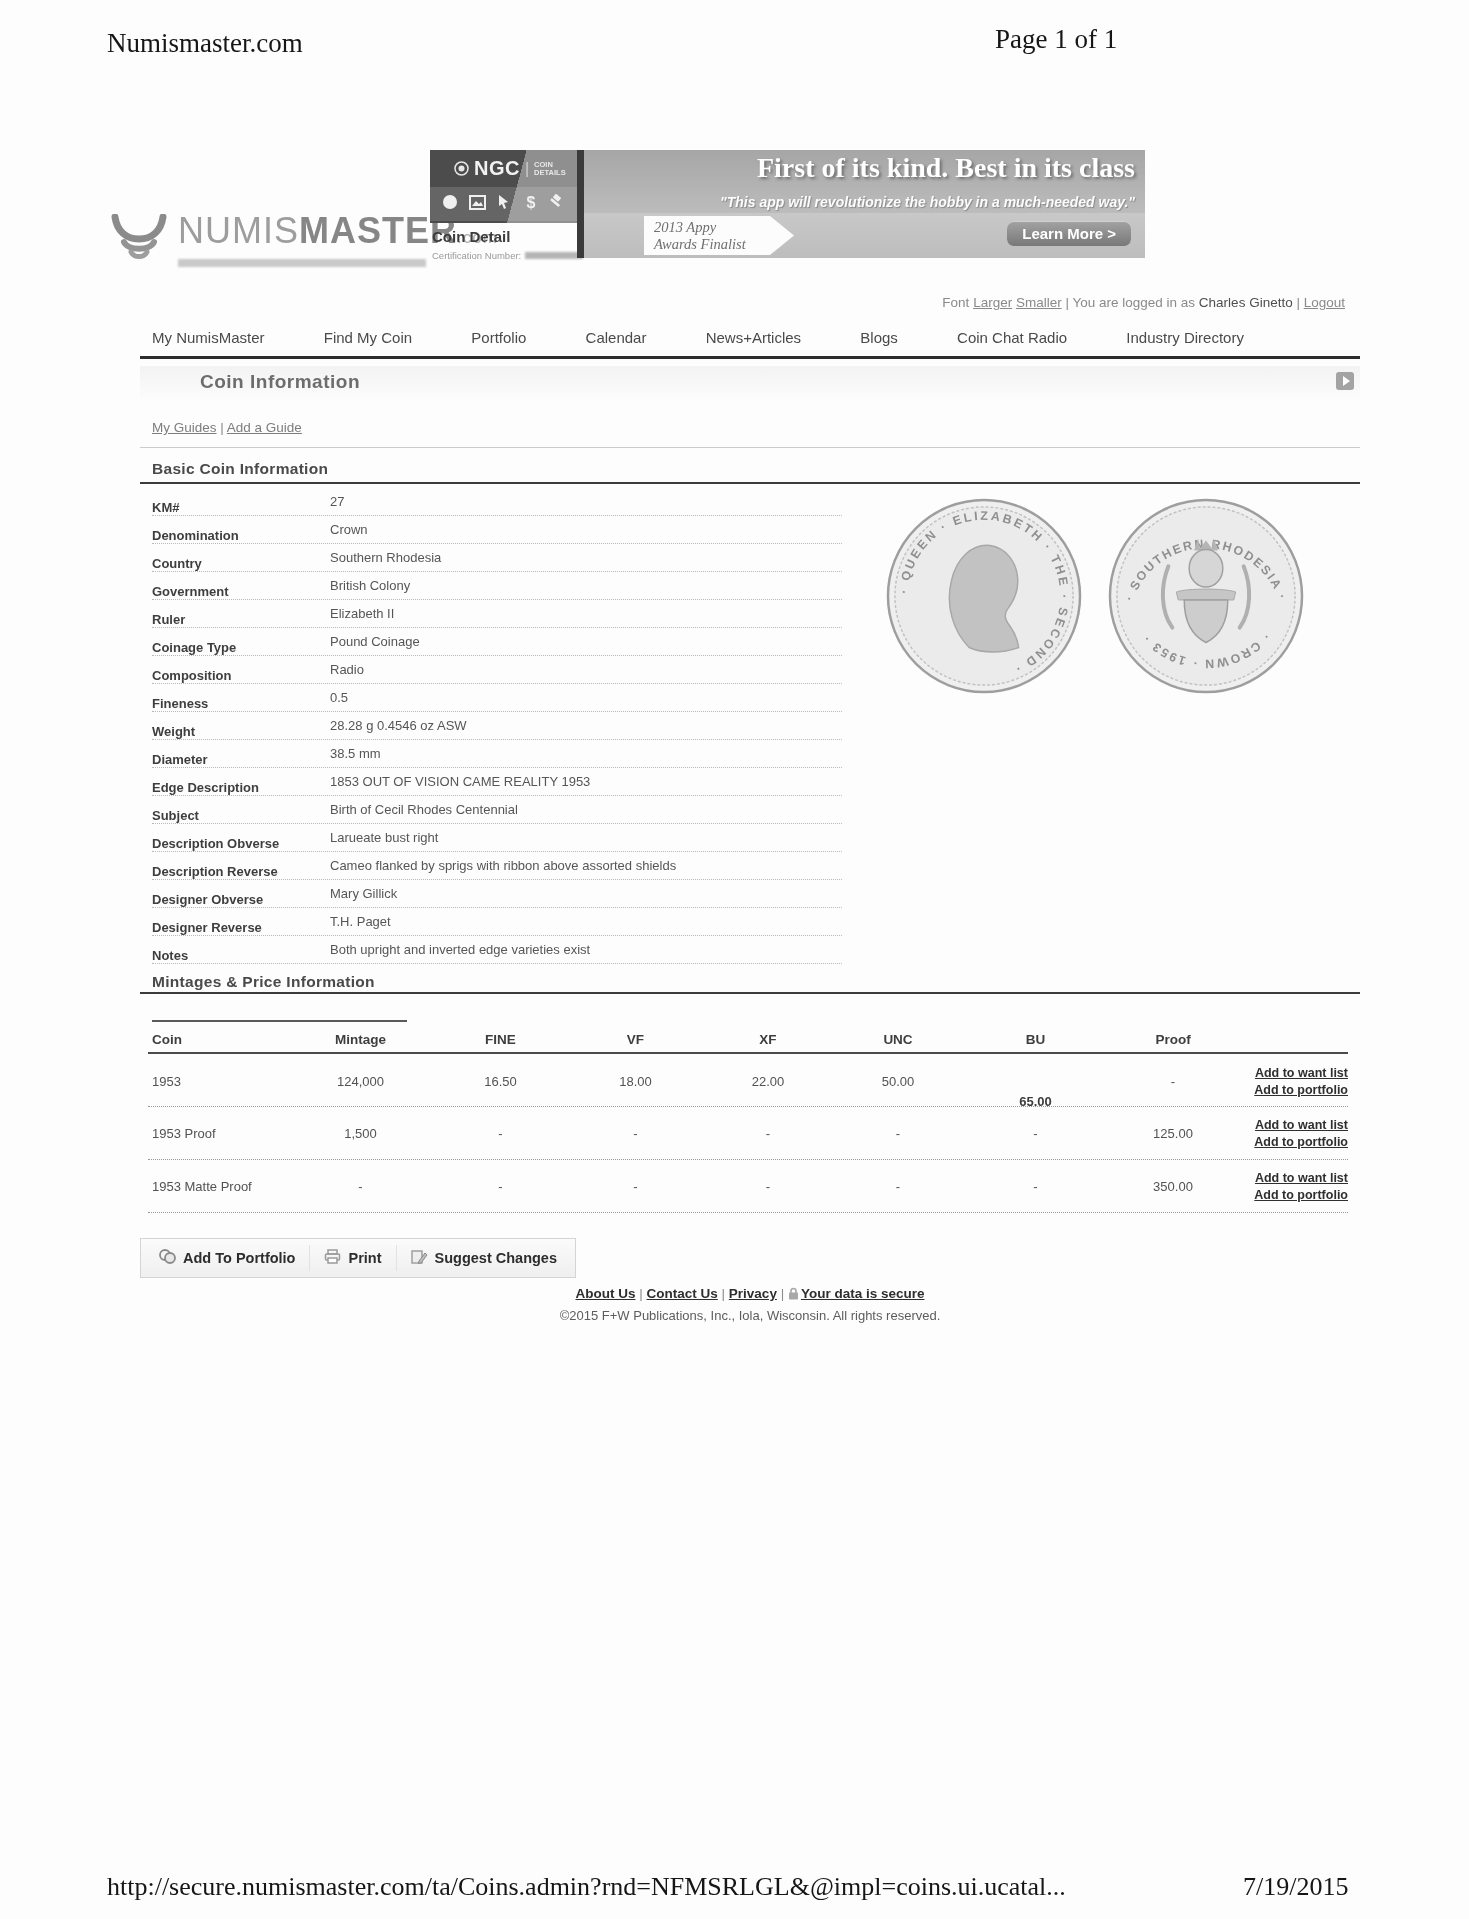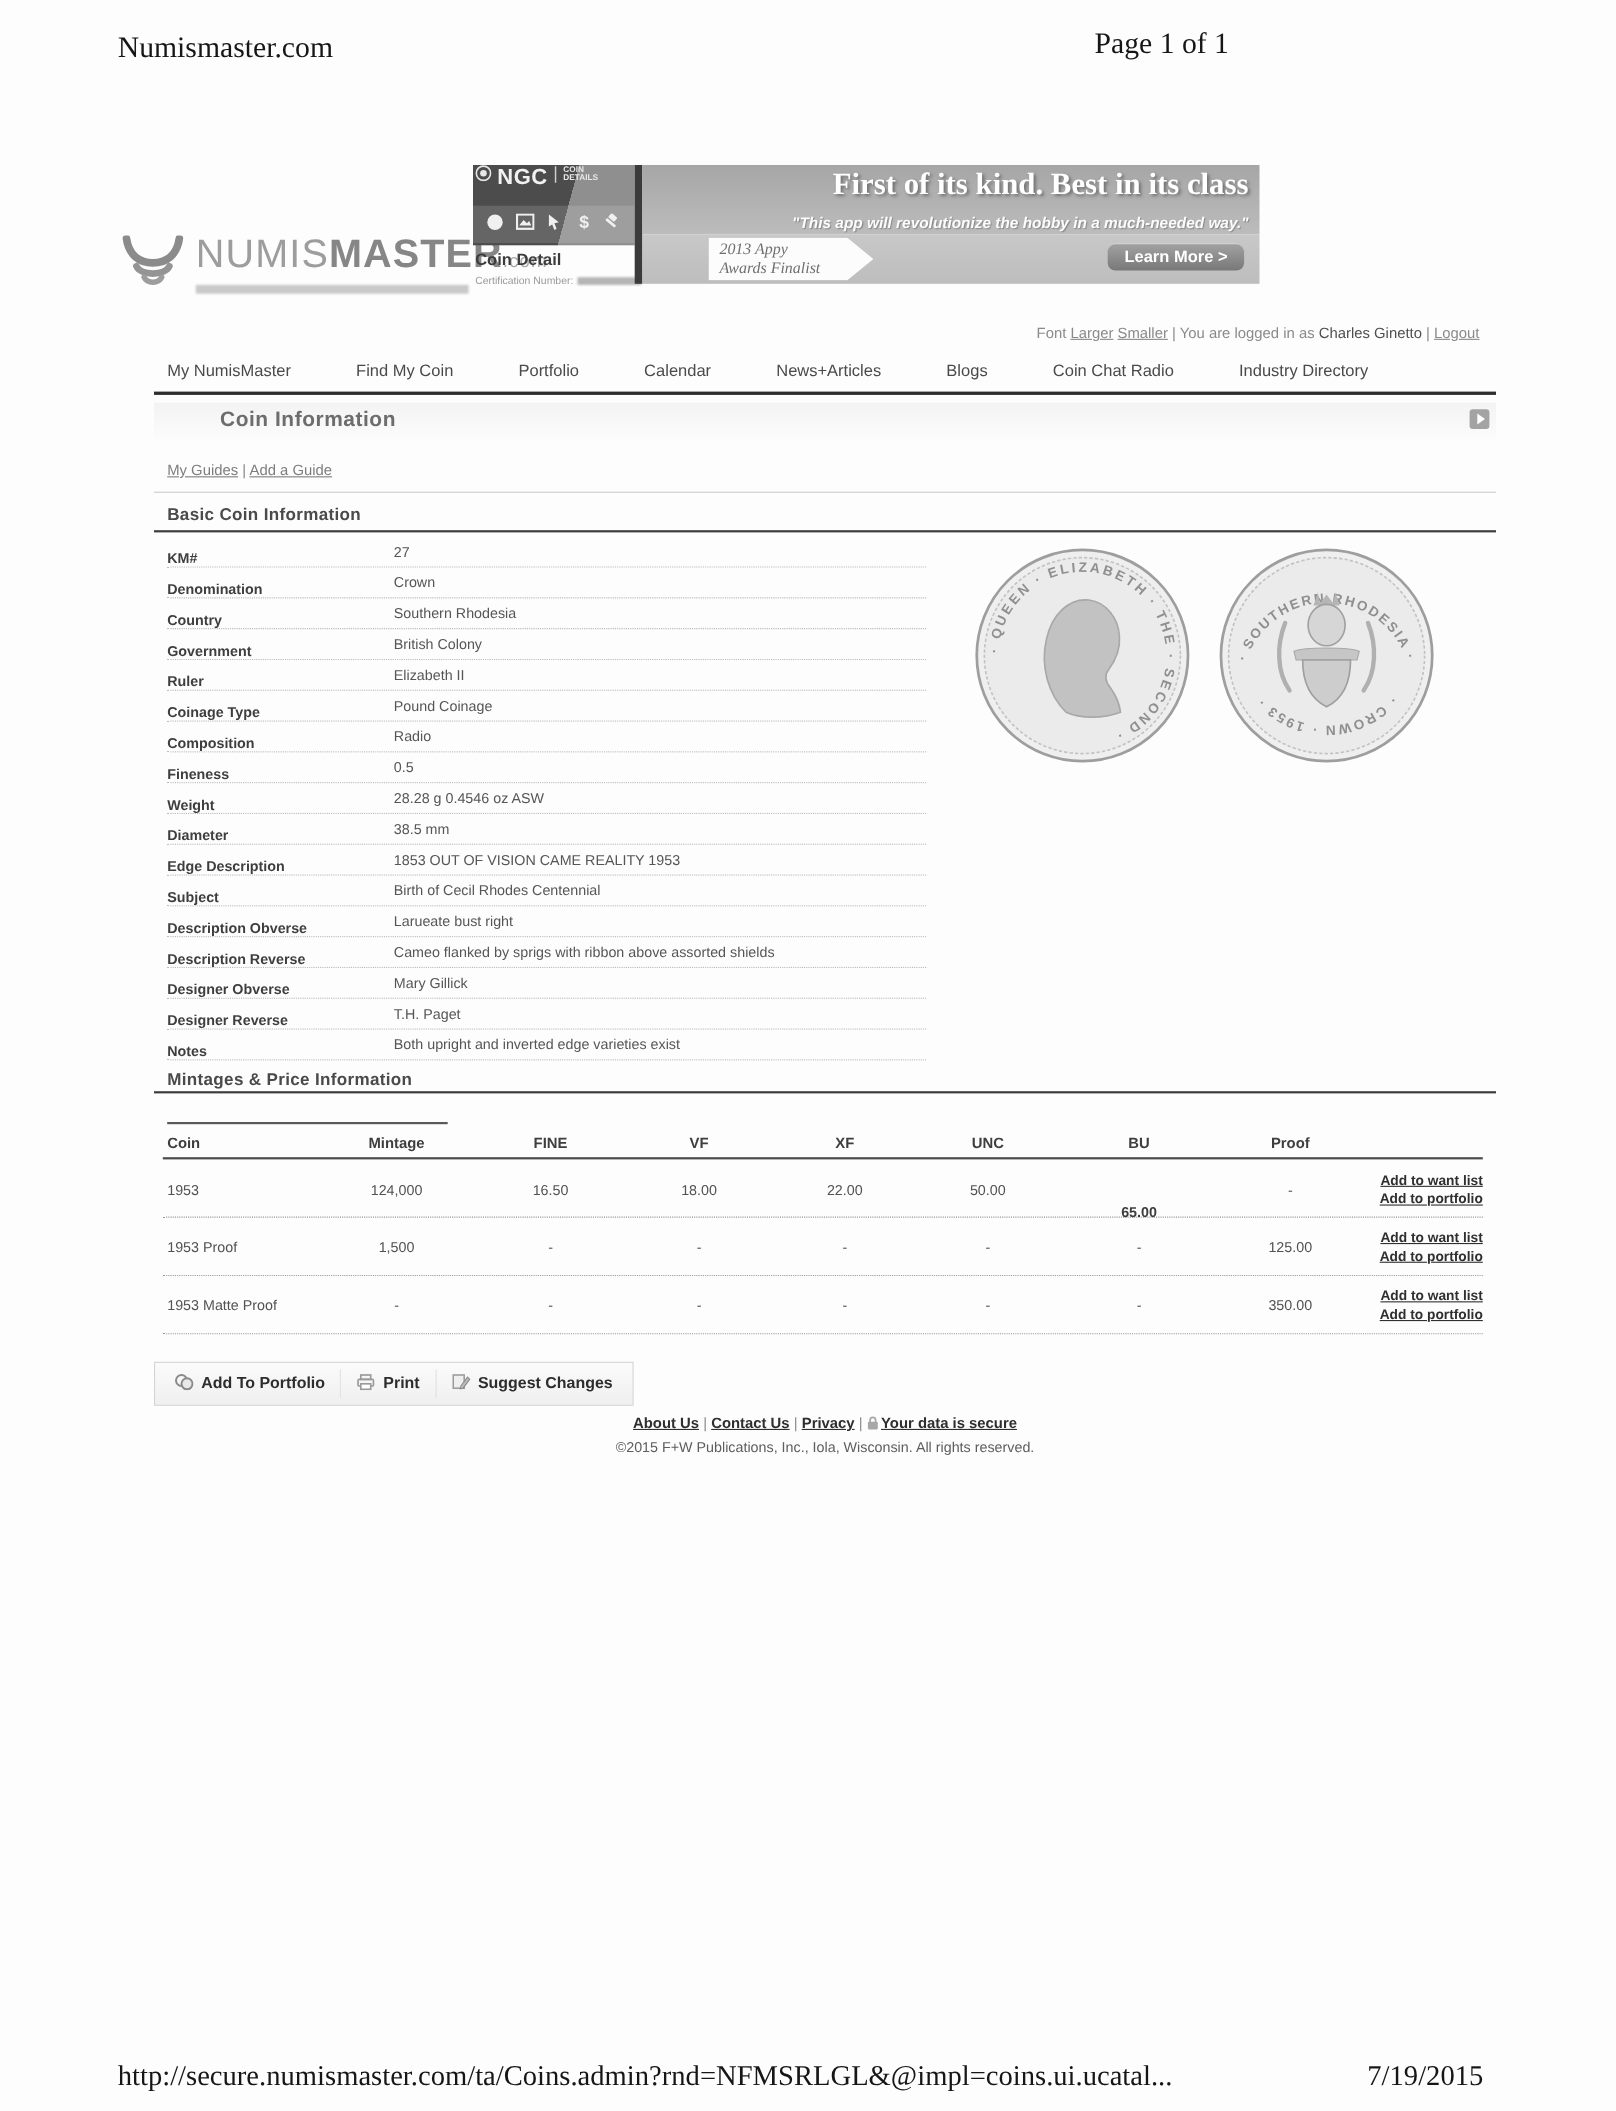--- a/index.html
+++ b/index.html
@@ -19,21 +19,21 @@
   .logo{left:110px;top:214px;display:flex;align-items:flex-start;gap:10px;}
   .logo-text{font-size:36px;letter-spacing:1px;line-height:34px;}
   .logo-light{color:#9d9d9d;font-weight:400;}
   .logo-bold{color:#868686;font-weight:700;}
   .logo-tld{font-size:17px;color:#aaa;font-weight:400;}
   .logo-tagline{width:248px;height:8px;background:#c9c9c9;filter:blur(1.2px);margin-top:4px;}
 
   
   .ngc{left:430px;top:150px;width:147px;height:73px;
        background:linear-gradient(105deg,#4c4c4c 58%,#8f8f8f 58%);}
-  .ngc-top{height:37px;display:flex;align-items:flex-start;padding-left:2px;gap:5px;}
+  .ngc-top{height:37px;display:flex;align-items:center;padding-left:24px;gap:5px;}
   .ngc-brand{color:#f2f2f2;font-weight:700;font-size:20px;letter-spacing:.5px;}
   .ngc-sep{color:#cfcfcf;font-size:16px;}
   .ngc-tag{color:#e8e8e8;font-size:7.5px;font-weight:700;line-height:8px;}
   .ngc-icons{height:34px;background:rgba(255,255,255,.14);display:flex;align-items:center;
              justify-content:space-around;padding:0 6px;}
   .ngc-coin-detail{left:432px;top:228px;font-size:15px;font-weight:700;color:#3c3c3c;}
   .ngc-cert{left:432px;top:250px;font-size:9.5px;color:#9a9a9a;display:flex;align-items:center;gap:4px;}
   .blur-num{width:58px;height:7px;background:#b5b5b5;filter:blur(1px);display:inline-block;}
   .mast-divider{left:577px;top:150px;width:7px;height:108px;background:#3b3b3b;}
 
@@ -76,21 +76,21 @@
   .guides .lnk{text-decoration:underline;color:#7d7d7d;}
   .hr-light{left:140px;top:447px;width:1220px;height:1px;background:#cccccc;}
 
   
   .sec-head{font-size:15.5px;font-weight:600;color:#4a4a4a;letter-spacing:.3px;}
   .sec1-head{left:152px;top:460px;}
   .sec1-rule{left:140px;top:482px;width:1220px;height:2px;background:#3c3c3c;}
   .info-rows{left:152px;top:488px;width:690px;}
   .info-row{height:27px;display:flex;align-items:center;border-bottom:1px dotted #b9b9b9;}
   .info-label{width:178px;font-size:13px;font-weight:600;color:#3e3e3e;flex:none;margin-top:12px;}
-  .info-value{font-size:13px;color:#565656;white-space:nowrap;margin-left:28px;}
+  .info-value{font-size:13px;color:#565656;white-space:nowrap;}
 
   
   .coins{left:885px;top:497px;display:flex;gap:24px;}
   .coin-svg text{font-family:"Liberation Sans",sans-serif;}
 
   
   .sec2-head{left:152px;top:973px;}
   .sec2-rule{left:140px;top:992px;width:1220px;height:2px;background:#3c3c3c;}
   .coin-col-line{left:152px;top:1020px;width:255px;height:2px;background:#5a5a5a;}
   .ptable{left:148px;top:1026px;width:1200px;}

